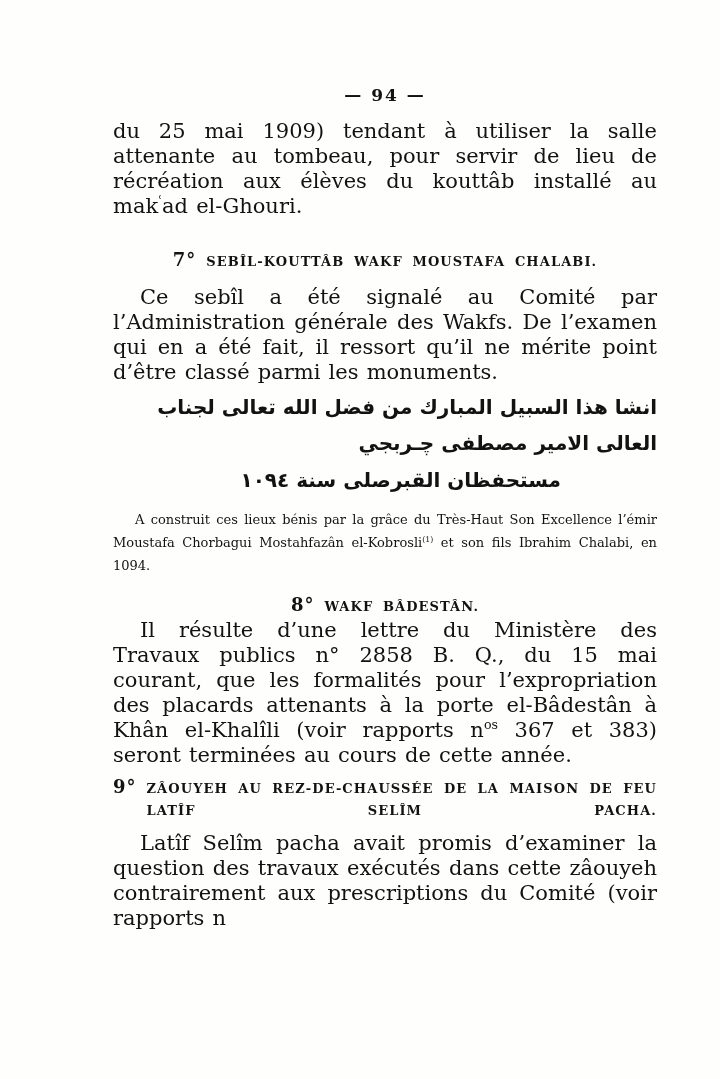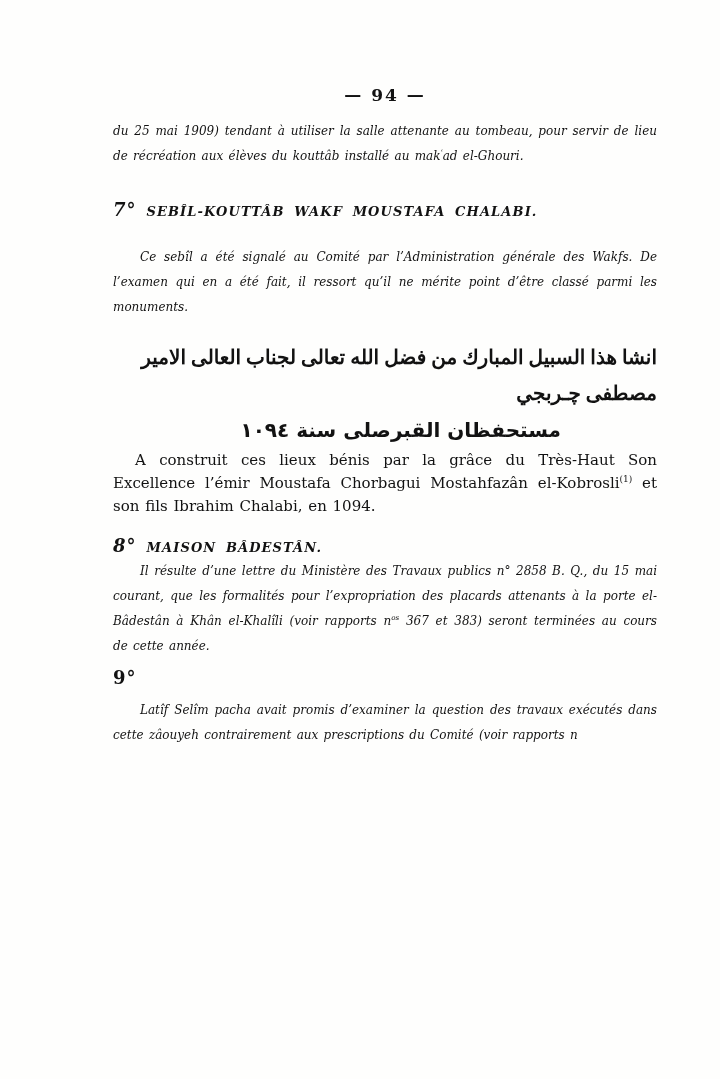--- a/index.html
+++ b/index.html
@@ -25,41 +25,40 @@
   .pageno{
     padding-top:84px;
     text-align:center;
     font-size:17px;
     letter-spacing:2px;
     font-weight:bold;
     line-height:22px;
   }
   p{margin:0;}
   .body{
-    font-size:12px;
+    font-size:21px;
     line-height:25px;
     text-align:justify;
     word-spacing:1.5px;
-    font-style:italic;
   }
   .indent{text-indent:27px;}
   .cont{margin-top:13px;}
-  .mt-p2{margin-top:22px;}
+  .mt-p2{margin-top:12px;}
   .mt-p3{margin-top:2px;}
   .mt-p5{margin-top:13px;}
   .mt-p6{}
   .mt-p7{margin-top:1px;}
   .mt-p8{margin-top:9px;}
   .heading{
     margin:0;
     line-height:22px;
     font-weight:bold;
     white-space:nowrap;
   }
-  .center{font-style:italic;}
+  .center{text-align:center;}
   .mt-h7{margin-top:28px;}
   .mt-h8{margin-top:15px;}
   .mt-h9{margin-top:8px;}
   .h-num{
     font-size:18px;
     font-weight:bold;
     margin-right:10px;
     letter-spacing:1px;
   }
   .h-title{
@@ -80,28 +79,28 @@
     word-spacing:2px;
   }
   .arabic{
     direction:rtl;
     font-family:"DejaVu Sans",sans-serif;
     font-weight:bold;
     font-size:20px;
     line-height:36px;
     text-align:right;
   }
-  .mt-ar1{margin-top:19px;font-family:Liberation Serif, serif;}
+  .mt-ar1{margin-top:4px;}
   .mt-ar2{margin-top:2px;line-height:34px;padding-left:0;padding-right:96px;}
   .smalltext{
-    font-size:15px;
+    font-size:13px;
     line-height:23px;
     text-align:justify;
     word-spacing:1px;
-    margin-top:2px;
+    margin-top:11px;
   }
   .smalltext.indent{text-indent:22px;}
   sup{
     font-size:60%;
     vertical-align:super;
     line-height:0;
   }
 </style>
 </head>
 <body>
@@ -117,25 +116,26 @@
 
     <p class="body indent mt-p2">Ce sebîl a été signalé au Comité par l’Administration générale des Wakfs. De l’examen qui en a été fait, il ressort qu’il ne mérite point d’être classé parmi les monuments.</p>
 
 
     <p class="arabic mt-ar1">انشا هذا السبيل المبارك من فضل الله تعالى لجناب العالى الامير مصطفى چـربجي</p>
     <p class="arabic mt-ar2">مستحفظان القبرصلى سنة ١٠٩٤</p>
 
     <p class="smalltext indent"><span>A construit ces lieux bénis par la grâce du Très-Haut Son Excellence l’émir Moustafa Chorbagui Mostahfazân el-Kobrosli</span><sup>(1)</sup><span> et son fils Ibrahim Chalabi, en 1094.</span></p>
 
 
-    <h2 class="heading center mt-h8"><span class="h-num">8°</span><span class="h-title">MAISON BÂDESTÂN.</span></h2>
+    <h2 class="heading center mt-h8"><span class="h-num">8°</span><span class="h-title">WAKF BÂDESTÂN.</span></h2>
 
     <p class="body indent mt-p6"><span>Il résulte d’une lettre du Ministère des Travaux publics n° 2858 B. Q., du 15 mai courant, que les formalités pour l’expropriation des placards attenants à la porte el-Bâdestân à Khân el-Khalîli (voir rapports n</span><sup>os</sup><span> 367 et 383) seront terminées au cours de cette année.</span></p>
 
 
     <h2 class="heading heading-justified mt-h9">
         <span class="h-num">9°</span>
+        <span class="h-title">ZÂOUYEH AU REZ-DE-CHAUSSÉE DE LA MAISON DE FEU LATÎF SELÎM PACHA.</span>
       </h2>
 
     <p class="body indent mt-p8"><span>Latîf Selîm pacha avait promis d’examiner la question des travaux exécutés dans cette zâouyeh contrairement aux prescriptions du Comité (voir rapports n</span></p>
 
   </div>
 </div>
 
 </body></html>

